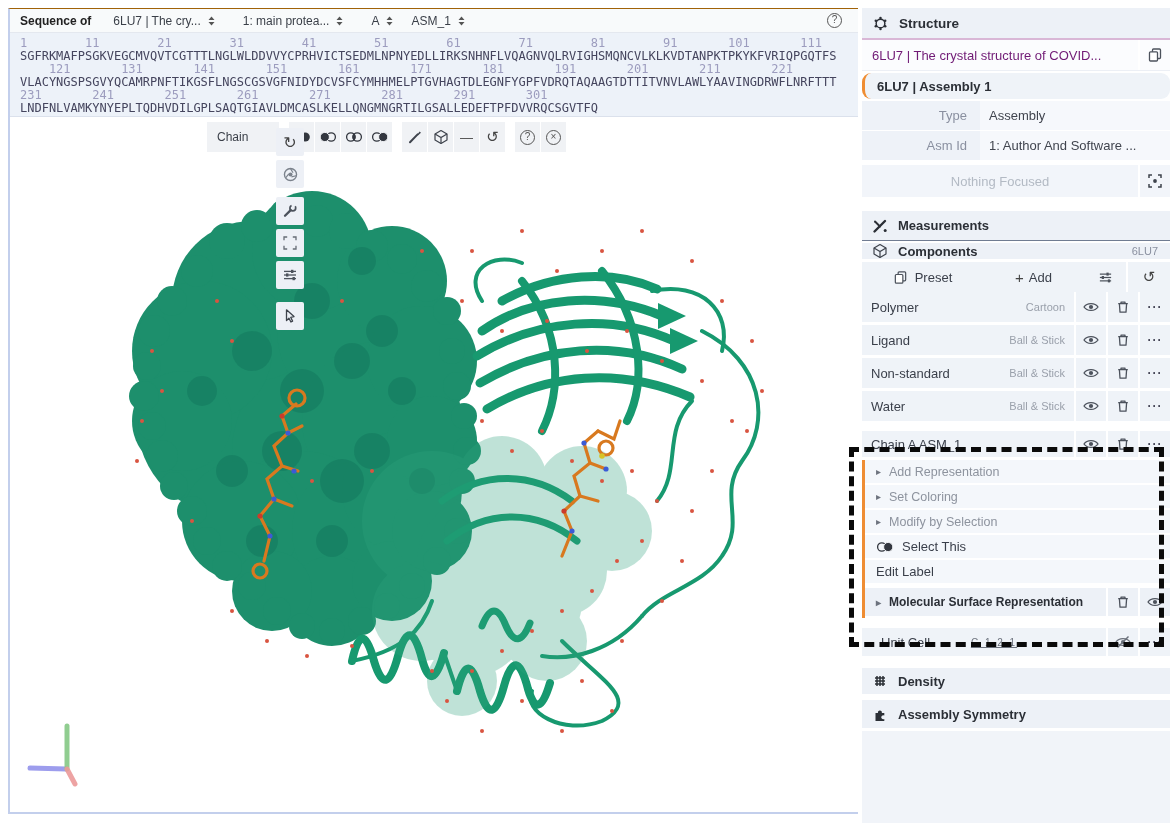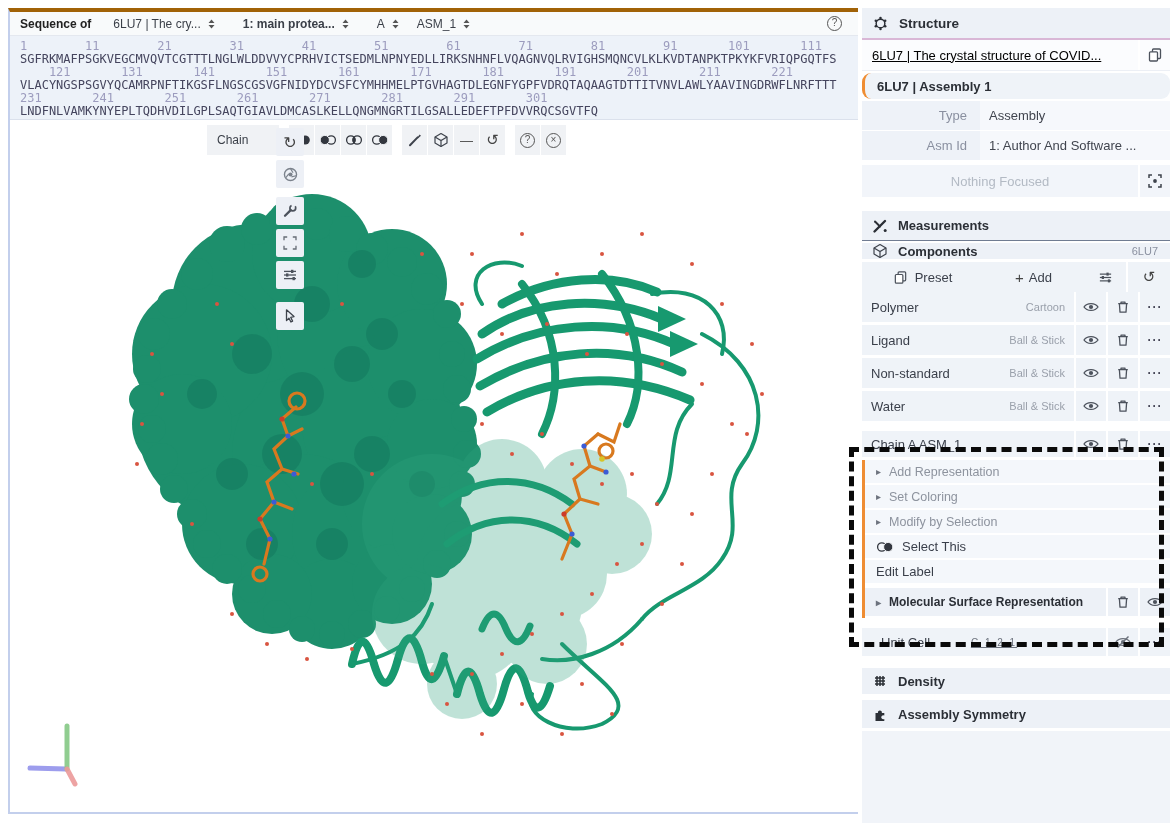--- a/index.html
+++ b/index.html
@@ -1,29 +1,29 @@
 <!DOCTYPE html>
 <html><head>
 <meta charset="utf-8">
 <style>
   * { margin:0; padding:0; box-sizing:border-box; }
   html,body { width:1170px; height:823px; background:#fff; font-family:"Liberation Sans", sans-serif; overflow:hidden; }
   .app { position:absolute; inset:0; }
 
   
   .left-region { position:absolute; left:8px; top:8px; width:850px; height:806px;
-    border-left:2px solid #c3cfec; border-bottom:2px solid #c3cfec; border-top:4px solid #a16207;
+    border-left:2px solid #c3cfec; border-bottom:2px solid #c3cfec; border-top:1px solid #a16207;
     display:flex; flex-direction:column; background:#0f172a; }
 
   .seq-header { height:24px; background:#f8fafb; border-bottom:1px solid #e4e8ef;
     display:flex; align-items:center; font-size:12px; color:#333; position:relative; flex:0 0 auto; }
   .seq-label { font-weight:bold; margin-left:10px; color:#222; }
   .dd { display:flex; align-items:center; gap:5px; color:#3a3f48; cursor:pointer; }
   .dd svg { flex:0 0 auto; }
-  .dd1 { margin-left:22px; } .dd2 { margin-left:26px;font-weight:bold; } .dd3 { margin-left:26px; } .dd4 { margin-left:16px; }
+  .dd1 { margin-left:22px; } .dd2 { margin-left:26px; } .dd3 { margin-left:26px; } .dd4 { margin-left:16px; }
   .help-circ { position:absolute; right:16px; top:4px; width:15px; height:15px; border:1.3px solid #555;
     border-radius:50%; font-size:10px; line-height:12px; text-align:center; color:#555; cursor:pointer; }
 
   .seq-area { height:84px; background:#edf2f9; border-bottom:1px solid #dbe1ec; padding:4px 0 0 10px;
     font-family:"DejaVu Sans Mono", monospace; font-size:12px; flex:0 0 auto; overflow:hidden; }
   .seq-area pre { white-space:pre; line-height:13px; }
   .seq-nums { color:#9c9cbe; }
   .seq-res  { color:#45455e; }
 
   .viewport { position:relative; flex:1 1 auto; background:#fff; overflow:hidden; }
@@ -52,21 +52,21 @@
   .axes { position:absolute; left:10px; bottom:22px; }
 
   
   .panel { position:absolute; left:862px; top:8px; width:308px; height:815px; background:#fff;
     display:flex; flex-direction:column; font-size:13px; color:#3a3f4a; }
   .hdr { display:flex; align-items:center; background:#edf1f7; font-weight:bold; color:#2b2f36; flex:0 0 auto; }
   .hdr .hicon { margin:0 10px 0 10px; display:flex; }
   .structure-hdr { height:32px; border-bottom:2px solid #d9b7d6; font-size:13.5px; }
   .row { display:flex; align-items:center; background:#eff3f8; margin-bottom:2px; flex:0 0 auto; }
   .entry-row { height:31px; background:#fbfcfe; border-bottom:1px solid #eceff5; }
-  .entry-title { flex:1; padding-left:10px; color:#000000; white-space:nowrap; overflow:hidden;text-decoration:underline; }
+  .entry-title { flex:1; padding-left:10px; color:#701a75; white-space:nowrap; overflow:hidden; }
   .cell-btn { width:32px; align-self:stretch; display:flex; align-items:center; justify-content:center;
     border-left:2px solid #fff; cursor:pointer; }
   .assembly-row { height:26px; border-left:3px solid #ef8d33; font-weight:bold; padding-left:12px; color:#2b2f36;border-radius:9px; }
   .kv-row { height:29px; margin-bottom:1px; background:transparent; }
   .kv-label { width:118px; background:#eef2f8; align-self:stretch; display:flex; align-items:center;
     justify-content:flex-end; padding-right:13px; color:#8a90a0; }
   .kv-value { flex:1; background:#f6f8fc; align-self:stretch; display:flex; align-items:center;
     padding-left:9px; color:#41454f; white-space:nowrap; overflow:hidden; }
   .focus-row { height:32px; margin-top:4px; background:#f2f5fa; }
   .focus-text { flex:1; text-align:center; color:#b3bac4; }

